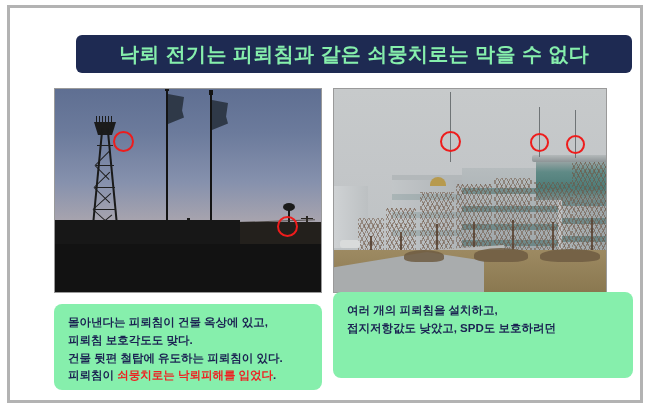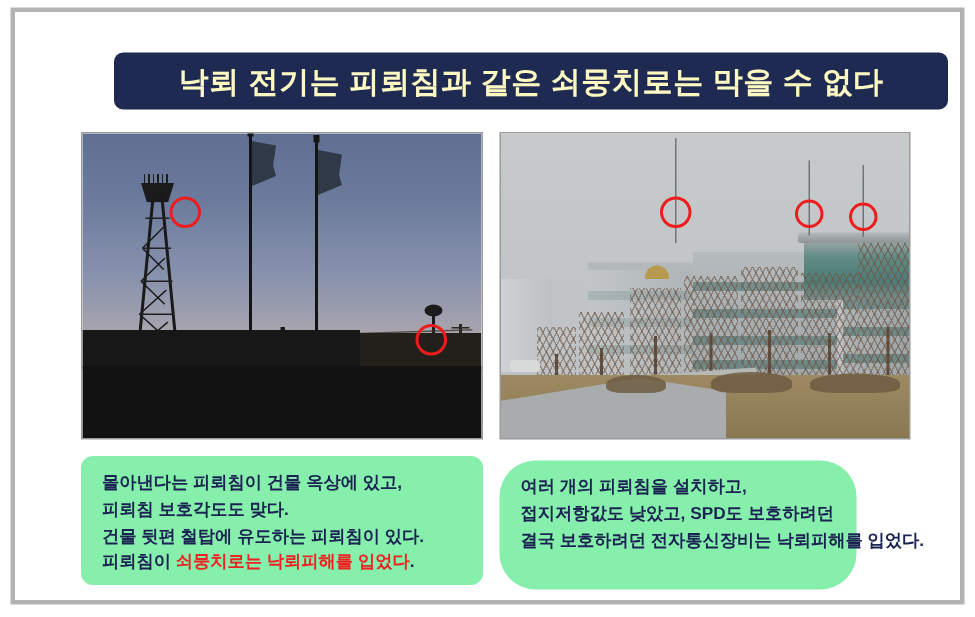--- a/index.html
+++ b/index.html
@@ -46,21 +46,21 @@
     width:556px; height:38px;
     background:#1e2a52;
     border-radius:6px;
     display:flex;
     align-items:center;
     justify-content:center;
     box-sizing:border-box;
     z-index:4;
   }
   .banner-title{
-    color:#fef9c3;
+    color:#86efac;
     font-size:20px;
     font-weight:bold;
     letter-spacing:.4px;
     white-space:nowrap;
   }
 
   
   .photo{
     position:absolute;
     overflow:hidden;
@@ -220,21 +220,21 @@
     background:#86efac;
     border-radius:8px;
     box-sizing:border-box;
     padding:10px 12px 10px 14px;
     color:#1b2352;
     font-size:11.5px;
     font-weight:bold;
     line-height:1.55;
   }
   .cap-left{ left:44px; top:296px; width:268px; height:86px; }
-  .cap-right{ left:323px; top:299px; width:238px; height:86px;border-radius:24px; }
+  .cap-right{ left:323px; top:284px; width:300px; height:86px; }
   .cap-line{white-space:nowrap;}
   .hl{color:#ee2222;}
 </style>
 </head>
 <body>
 
 <div class="slide">
 
 
   <div class="banner">
@@ -381,16 +381,15 @@
   <div class="caption cap-left">
     <div class="cap-line">몰아낸다는 피뢰침이 건물 옥상에 있고,</div>
     <div class="cap-line">피뢰침 보호각도도 맞다.</div>
     <div class="cap-line">건물 뒷편 철탑에 유도하는 피뢰침이 있다.</div>
     <div class="cap-line"><span>피뢰침이 </span><span class="hl">쇠뭉치로는 낙뢰피해를 입었다</span><span>.</span></div>
   </div>
 
   <div class="caption cap-right">
     <div class="cap-line">여러 개의 피뢰침을 설치하고,</div>
     <div class="cap-line">접지저항값도 낮았고, SPD도 보호하려던</div>
-    <div class="cap-line">결국 보호하려던 전자통신장비는 낙뢰피해를 입었다.</div>
   </div>
 
 </div>
 
 </body></html>

